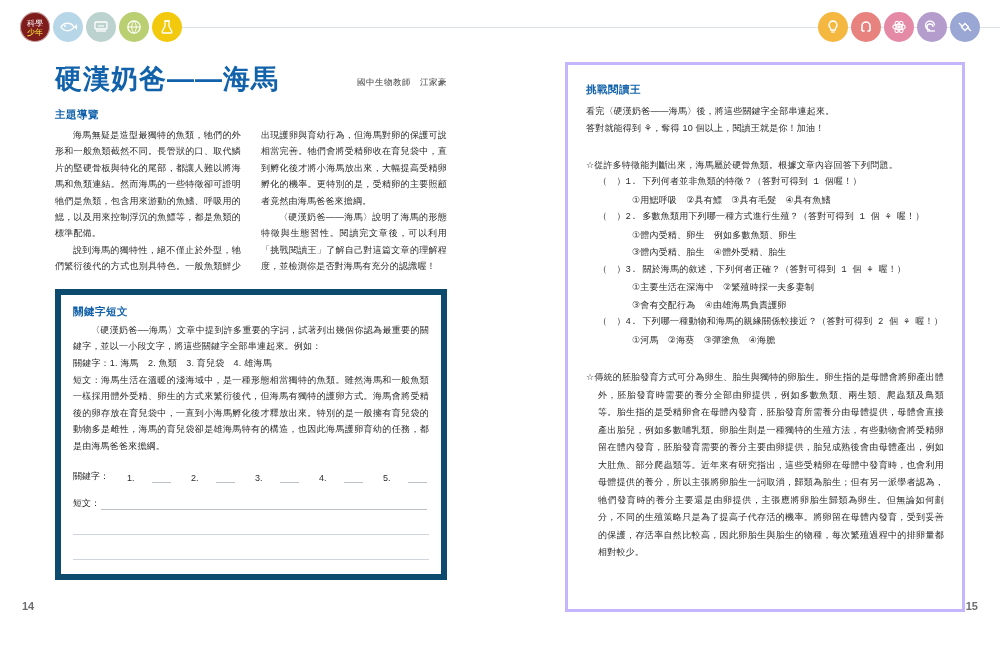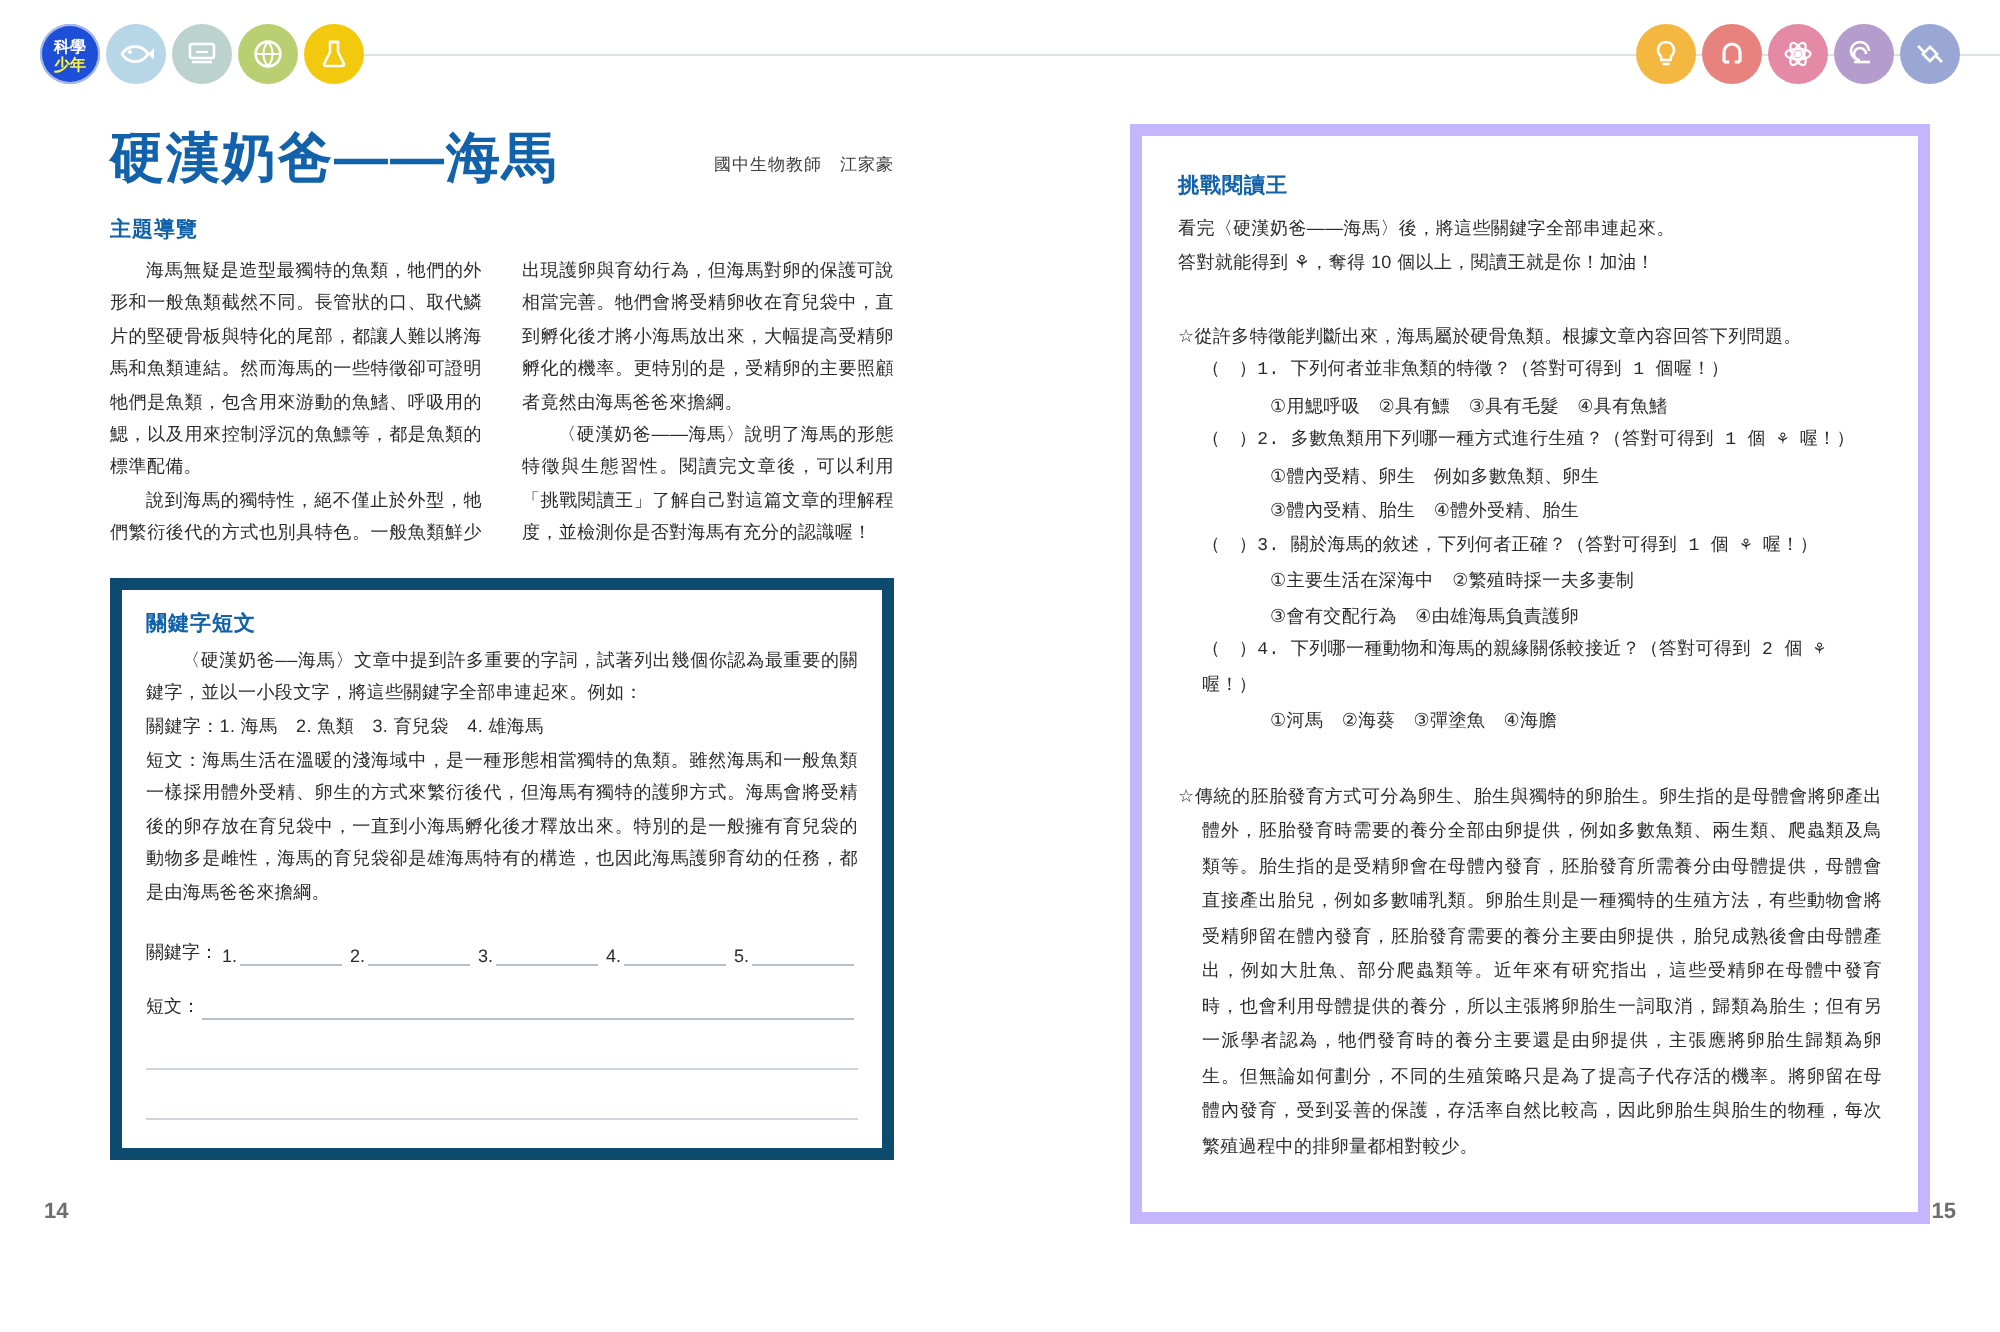--- a/index.html
+++ b/index.html
@@ -40,25 +40,25 @@
     position: relative;
     flex: 0 0 auto;
     display: flex;
     align-items: center;
     justify-content: center;
     box-sizing: border-box;
   }
   .circ svg { display: block; }
 
   .brand-circ {
-    background: #1d4ed8;
+    background: #7f1d1d;
     color: #ffffff;
     font-size: 8px;
     line-height: 9px;
-    font-weight: bold;
+    font-weight: normal;
     text-align: right;
     letter-spacing: 0px;
     padding-top: 1px;
     box-shadow: 0 0 0 1px rgba(255,255,255,0.6) inset;
   }
   .brand-circ .b1 { color:#ffffff; display:block; }
   .brand-circ .b2 { color:#fff33f; display:block; }
   .rule-left {
     position: absolute;
     top: 27px;
@@ -81,21 +81,21 @@
   .page-inner-left {
     position: absolute;
     left: 55px; top: 12px;
     width: 392px;
   }
   .page-inner-right {
     position: absolute;
     left: 65px; top: 10px;
     width: 400px;
     height: 550px;
-    border: 6px solid #c4b5fd;
+    border: 3px solid #c4b5fd;
     box-sizing: border-box;
     padding: 18px 18px 10px 18px;
   }
 
   
   .headline-row {
     display: flex;
     align-items: flex-end;
     justify-content: space-between;
   }
@@ -163,21 +163,21 @@
   }
   .kw-body p { margin: 0; }
   .kw-body p.ind { text-indent: 2em; font-family: Liberation Mono, monospace; }
 
   .fill-row {
     display: flex;
     align-items: flex-end;
     font-size: 9px;
     color: #2b2b2b;
     margin-top: 16px;
-    gap: 0px;
+    gap: 16px;
   }
   .fill-label { white-space: nowrap; }
   .fill-num { white-space: nowrap; padding-left: 2px;}
   .fill-line {
     border-bottom: 1px solid #b9c0c7;
     flex: 1 1 auto;
     height: 12px;
     margin: 0 2px 0 1px;
   }
   .blank-line {

